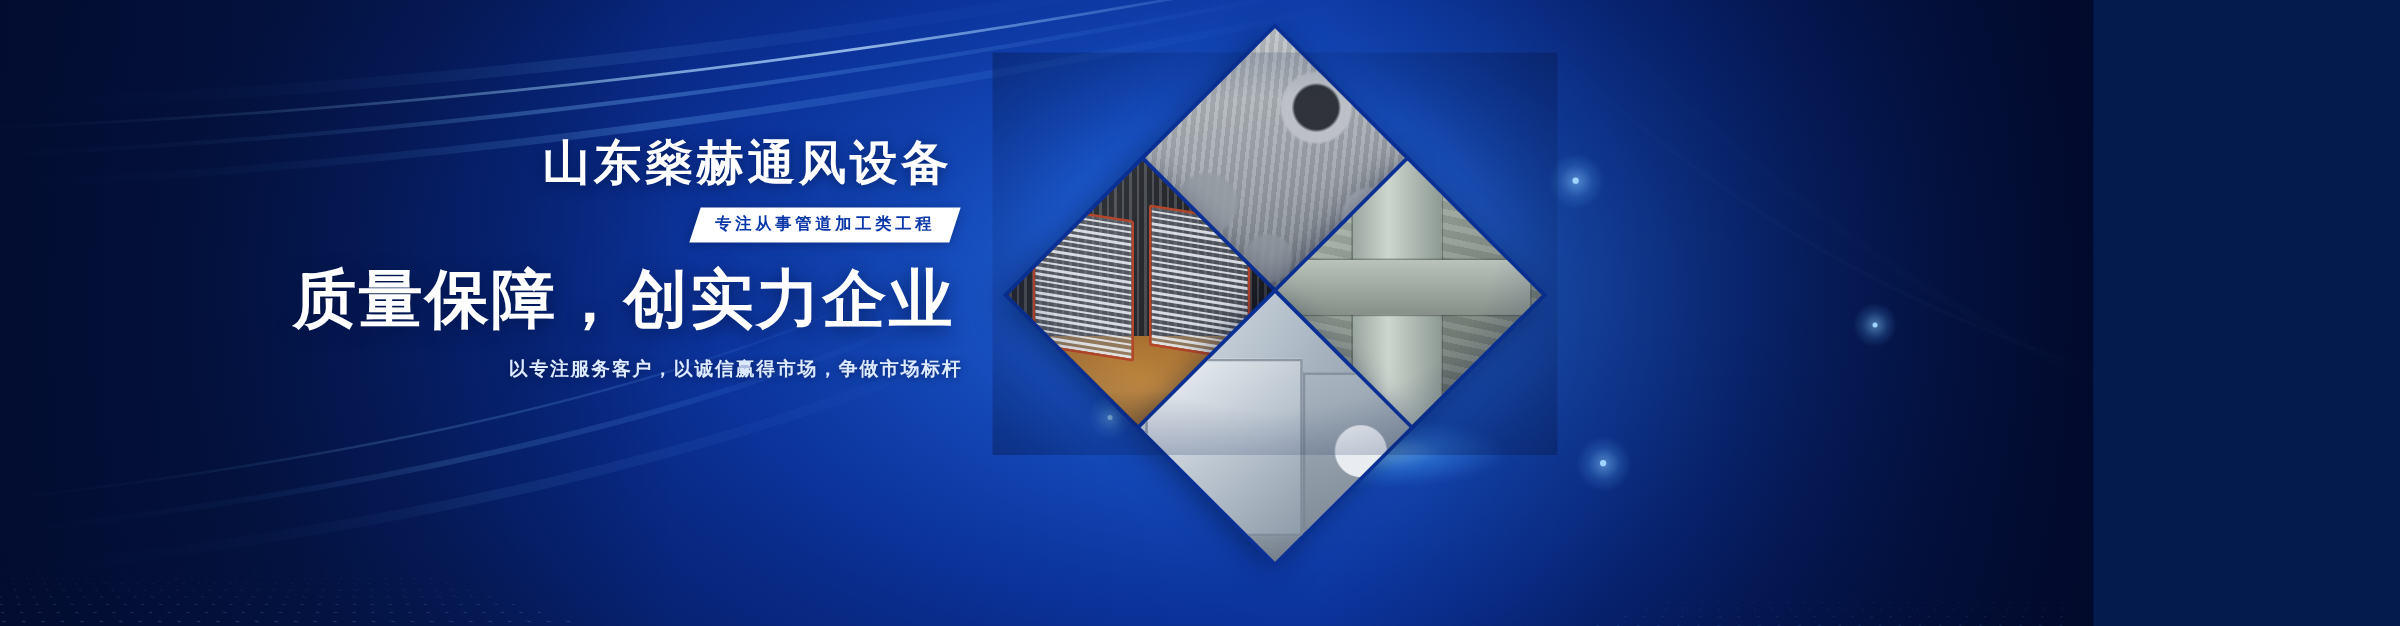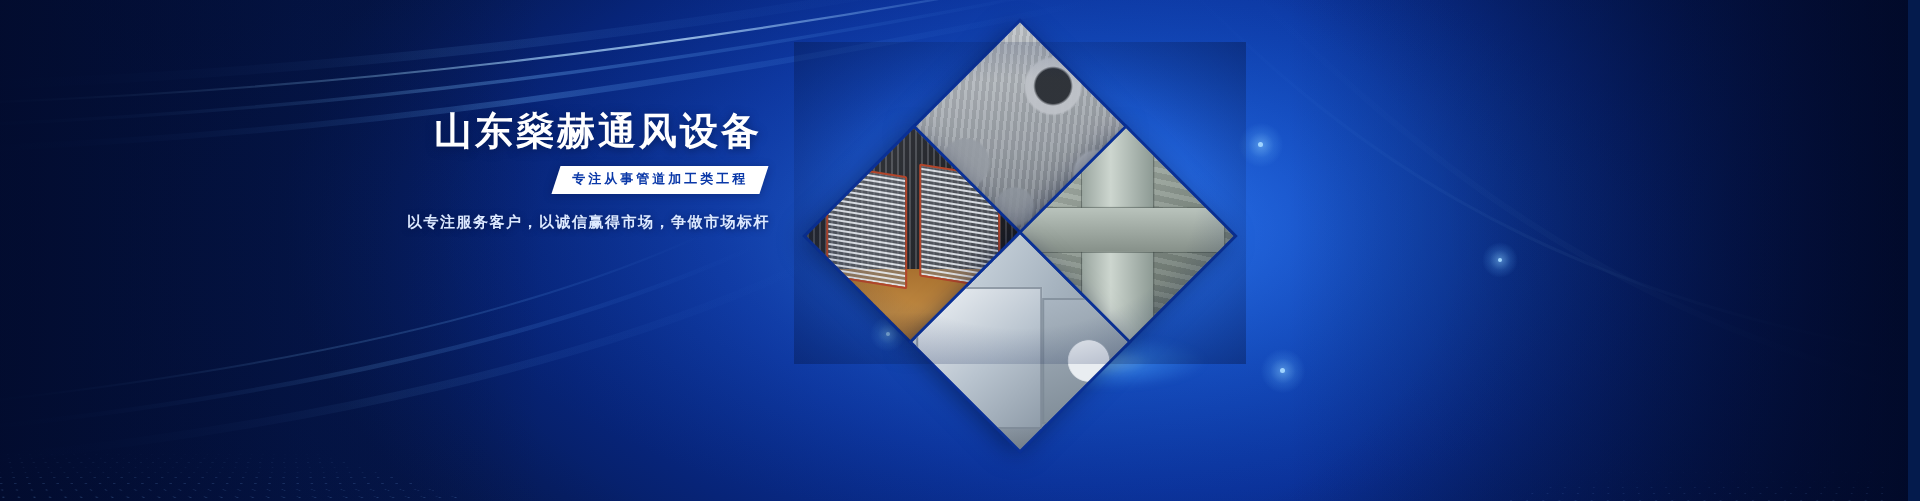--- a/index.html
+++ b/index.html
@@ -1,21 +1,21 @@
 <!DOCTYPE html>
 <html><head>
 <meta charset="utf-8">
 <title>Banner</title>
 <style>
   html,body{margin:0;padding:0;background:#041b4d;}
   *{box-sizing:border-box;}
 
   .banner{
     position:relative;
-    width:1908px;height:501px;
+    width:1675px;height:501px;
     overflow:hidden;
     font-family:"Liberation Sans","DejaVu Sans",sans-serif;
     background:#0a2a87;
   }
 
   
   .bg-base{
     position:absolute;inset:0;
     background:
       radial-gradient(ellipse 900px 520px at 62% 44%, #1455d8 0%, #1046b8 26%, #0b329a 52%, #072478 74%, #05184f 100%),
@@ -296,20 +296,21 @@
 
   <div class="textblock">
     <h1 class="title">山东燊赫通风设备</h1>
 
     <div class="badge-row">
       <div class="badge">
         <span>专注从事管道加工类工程</span>
       </div>
     </div>
 
+    <h2 class="headline">质量保障，创实力企业</h2>
     <p class="tagline">以专注服务客户，以诚信赢得市场，争做市场标杆</p>
   </div>
 
   <div class="collage">
 
     <div class="dmwrap dm-top">
       <div class="ph ph-duct"></div>
     </div>
 
     <div class="dmwrap dm-left">

